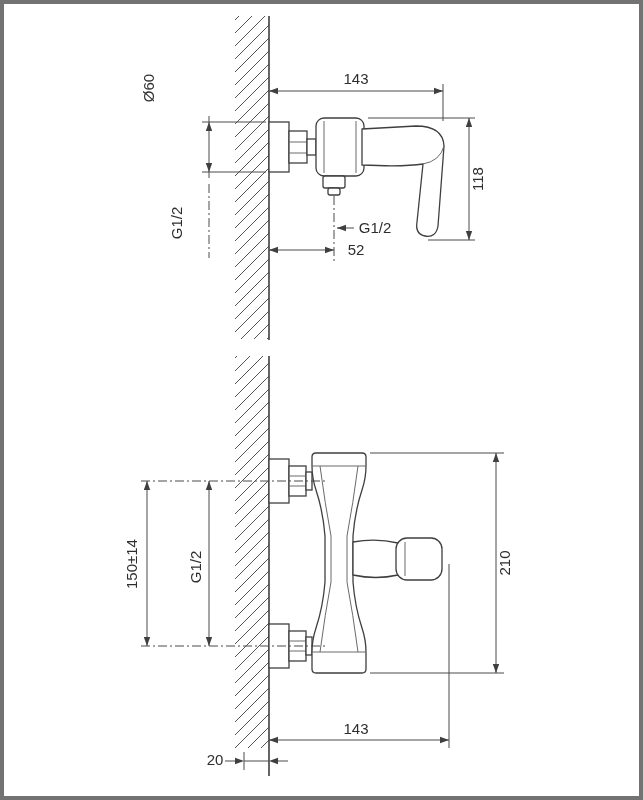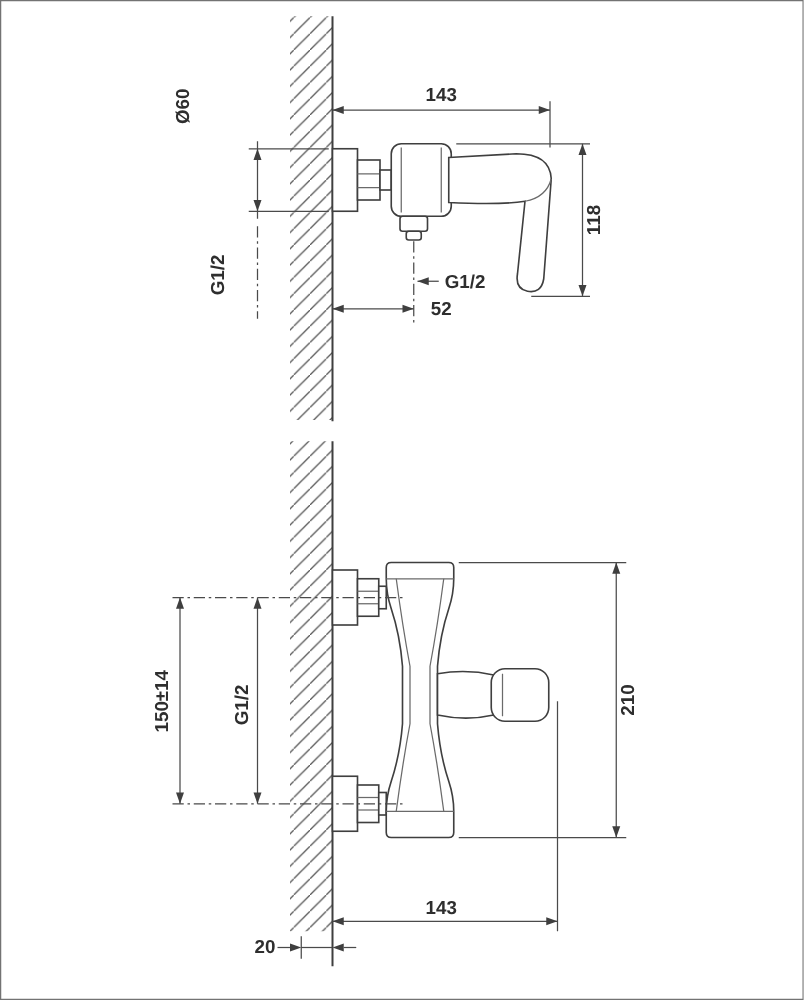--- a/index.html
+++ b/index.html
@@ -1,24 +1,23 @@
 <!DOCTYPE html>
 <html><head>
 <meta charset="utf-8">
 <style>
   html,body{margin:0;padding:0;background:#f2f2f2;}
   .canvas{
     position:relative;
     width:643px;height:800px;
     background:#ffffff;
-    border:1px solid #737373;
+    border:4px solid #737373;
     box-sizing:border-box;
     font-family:"Liberation Sans", sans-serif;
     margin:0 auto;
-    font-weight:bold;
   }
   svg{display:block;}
   svg text{
     font-family:"Liberation Sans", sans-serif;
     font-size:15px;
     fill:#2e2e2e;
   }
   .outline{fill:#ffffff;stroke:#3f3f3f;stroke-width:1.3;}
   .detail{fill:none;stroke:#6a6a6a;stroke-width:1;}
   .wall{stroke:#3f3f3f;stroke-width:1.6;}

